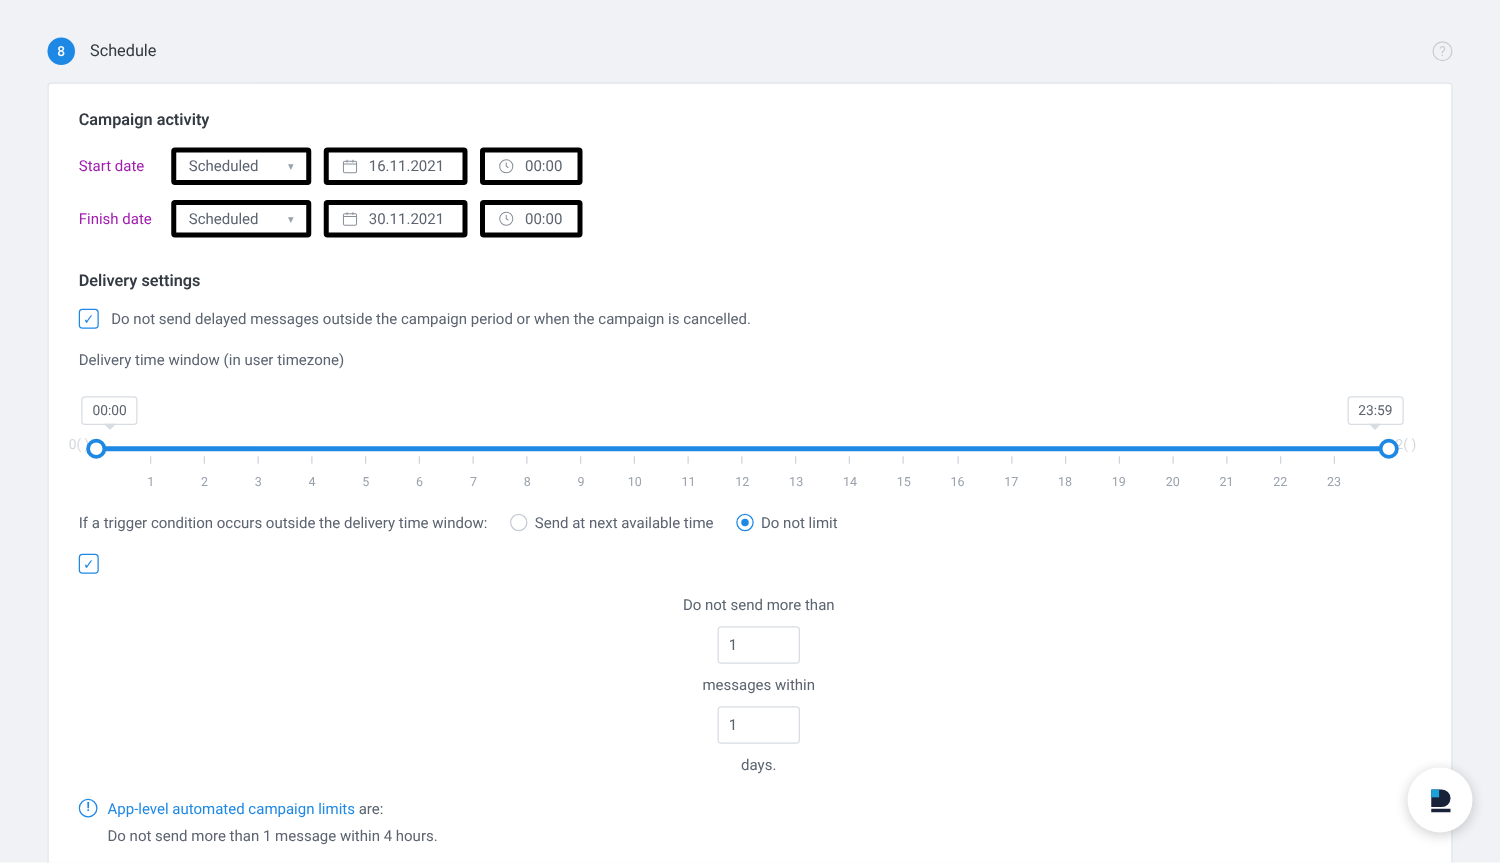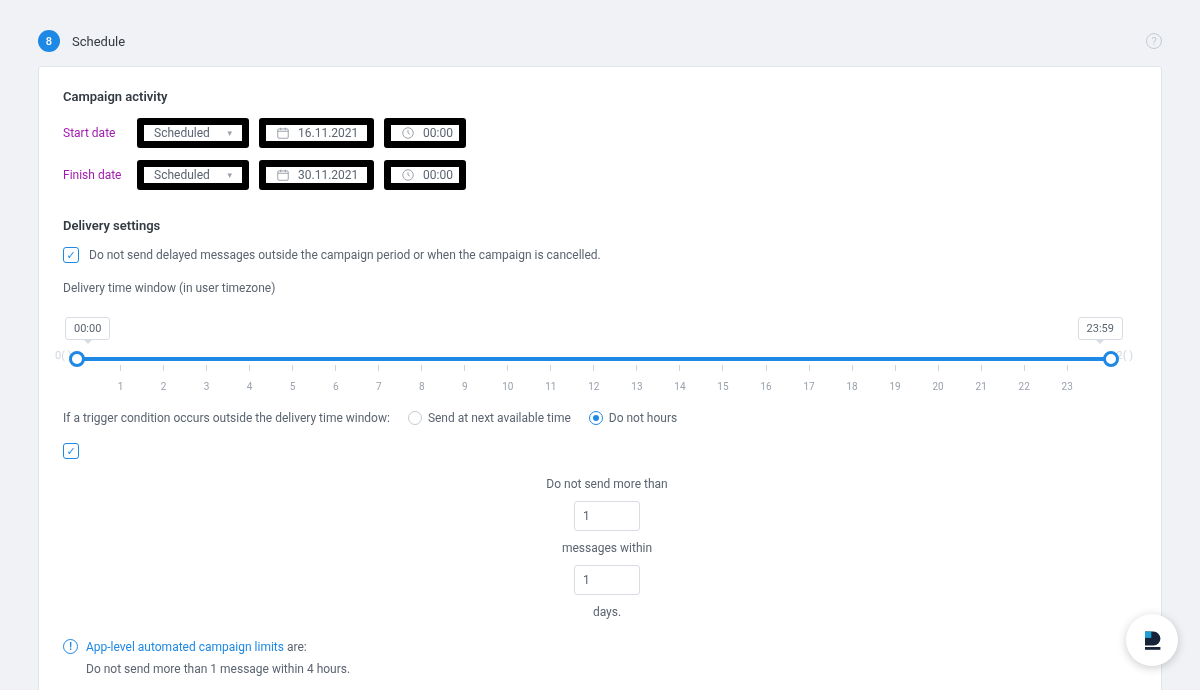--- a/index.html
+++ b/index.html
@@ -64,21 +64,21 @@
   .form-row {
     display: flex;
     align-items: center;
     gap: 10px;
     margin-bottom: 12px;
   }
   .form-label { width: 64px; font-size: 12px; color: #a21caf; }
 
   .ctrl {
     height: 30px;
-    border: 7px solid #000000;
+    border: 4px solid #000000;
     border-radius: 3px;
     background: #fff;
     display: flex;
     align-items: center;
     padding: 0 10px;
     font-size: 12px;
     color: #5b6470;
     gap: 8px;
   }
   .ctrl.select { width: 112px; justify-content: space-between; }
@@ -354,21 +354,21 @@
       </div>
 
       <div class="inline-opts">
         <span>If a trigger condition occurs outside the delivery time window:</span>
         <label class="radio-opt">
           <span class="radio"></span>
           <span>Send at next available time</span>
         </label>
         <label class="radio-opt">
           <span class="radio checked"></span>
-          <span>Do not hours</span>
+          <span>Do not limit</span>
         </label>
       </div>
 
       <div class="check-row">
         <div class="checkbox">✓</div>
       </div>
 
       <div class="freq-row">
         <span>Do not send more than</span>
         <input class="mini-input" value="1" style="">

